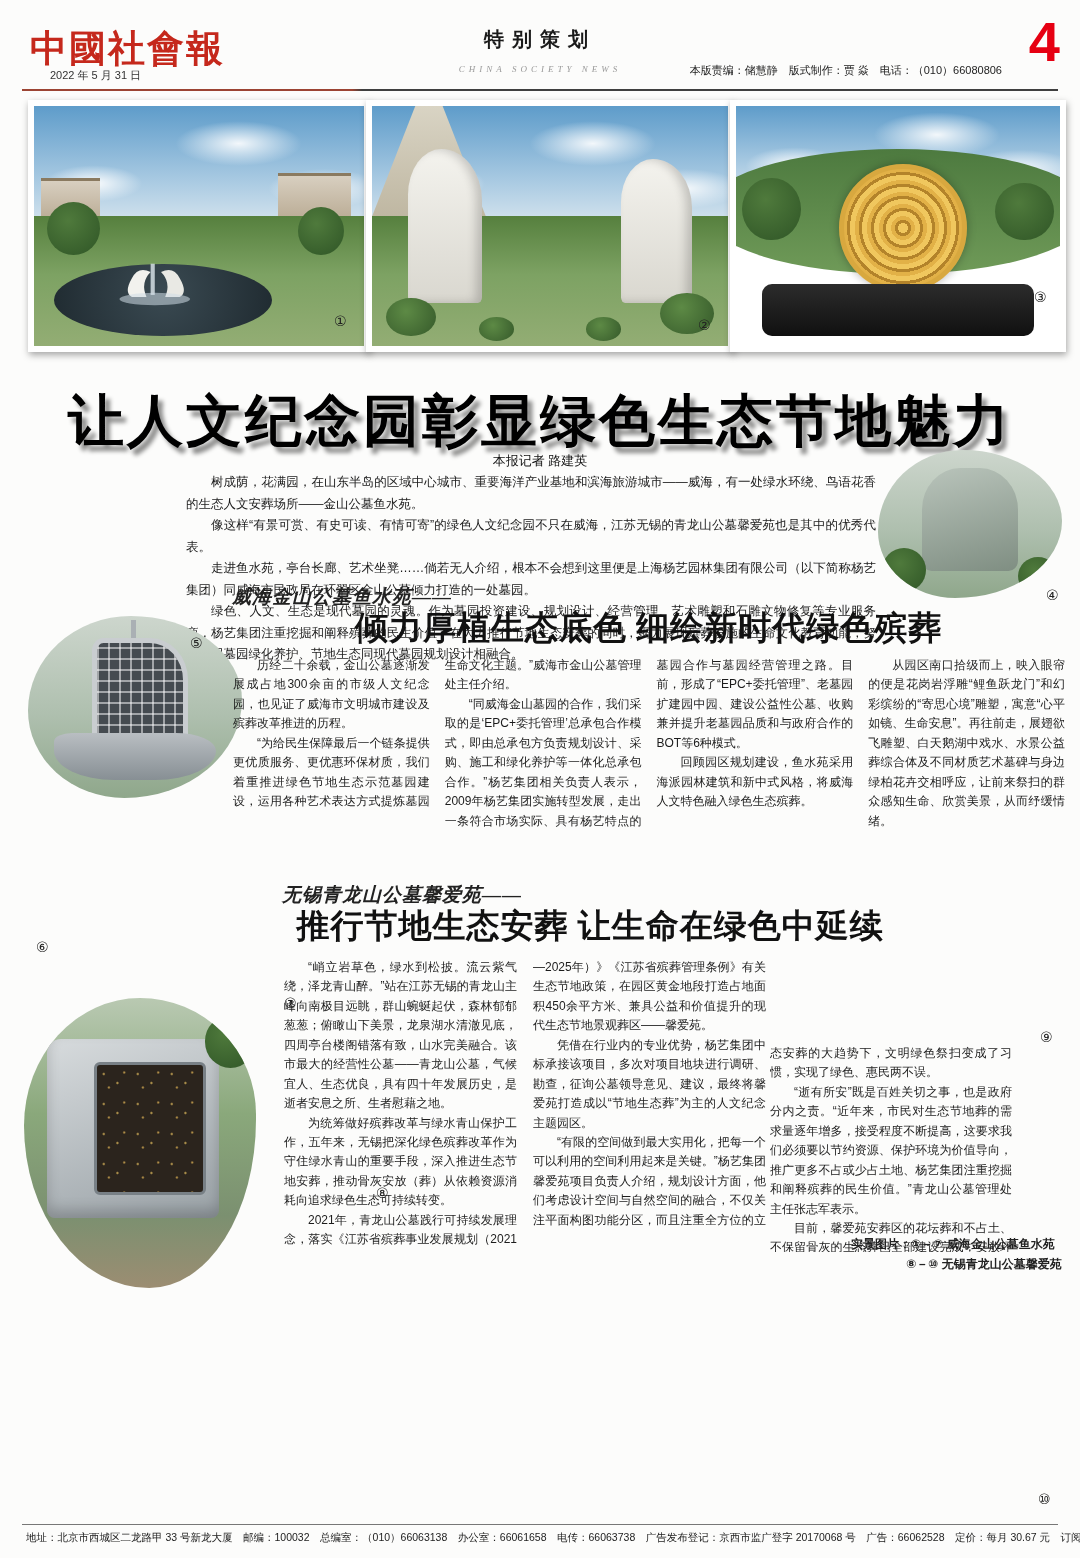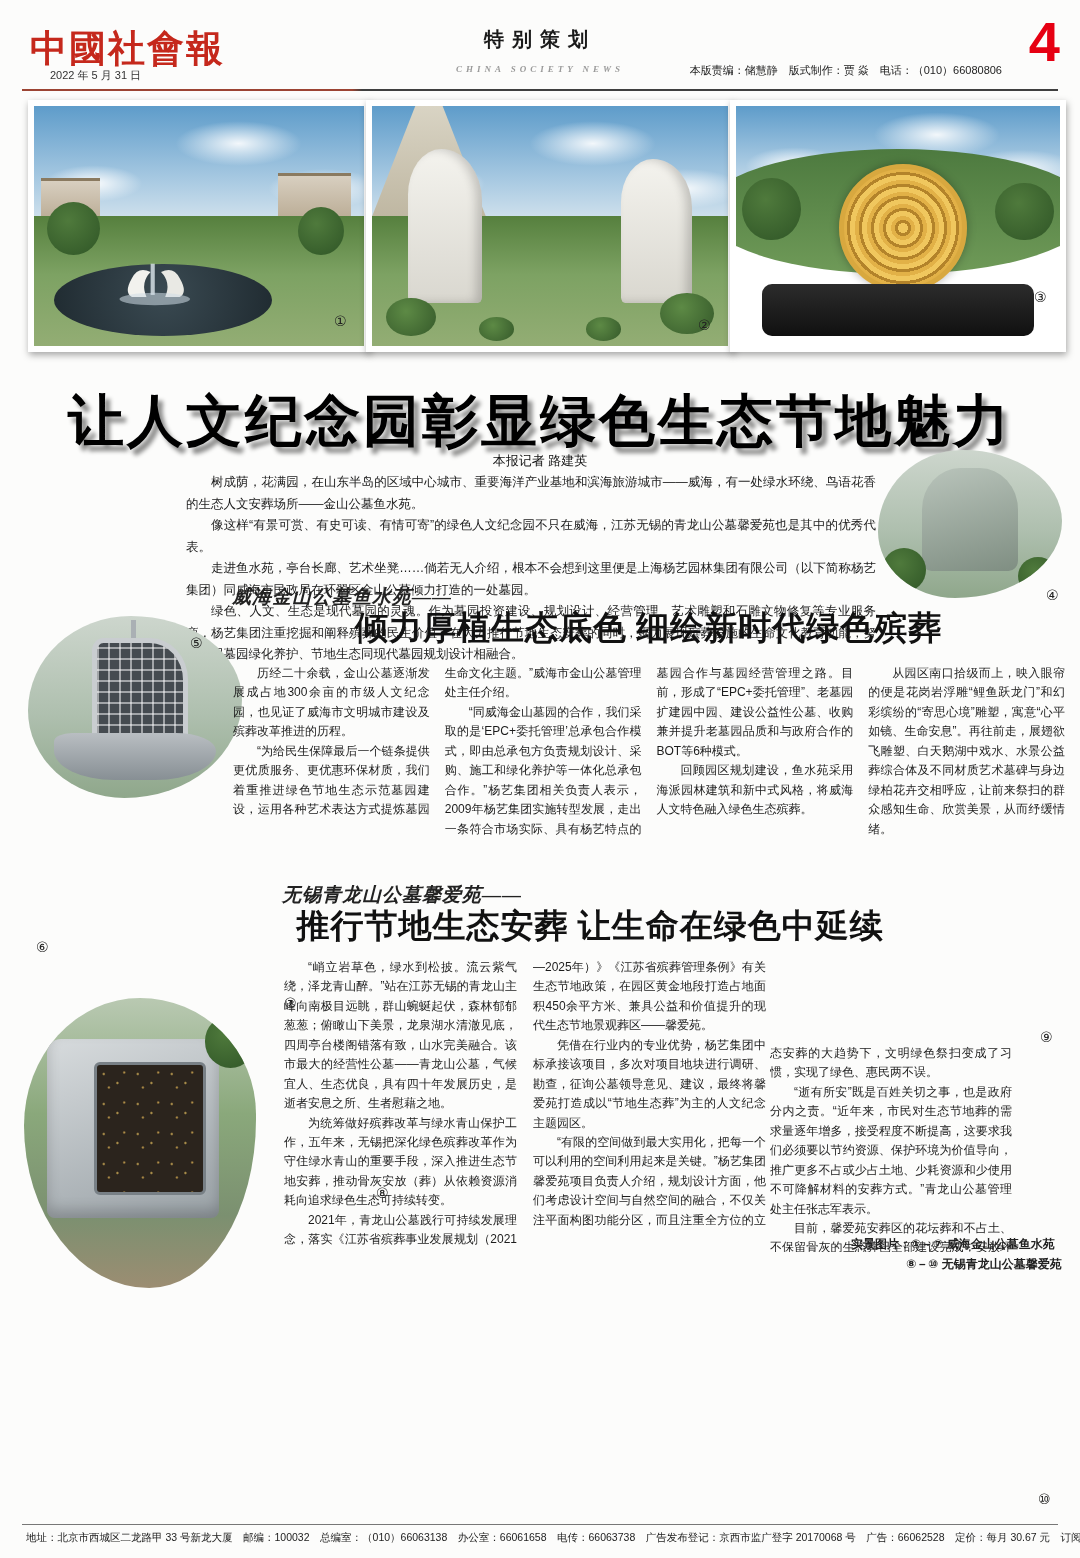--- a/index.html
+++ b/index.html
@@ -4,21 +4,21 @@
 <style>
   html,body{margin:0;padding:0;}
   body{width:1080px;height:1558px;position:relative;background:#fcfcfb;
        font-family:"Liberation Sans","DejaVu Sans",sans-serif;color:#1a1a1a;overflow:hidden;}
   .abs{position:absolute;}
   
   .logo{left:30px;top:24px;font-family:Liberation Mono, monospace;
         font-weight:900;font-size:37px;color:#c5281c;letter-spacing:2px;}
   .date{left:50px;top:68px;font-size:11px;color:#333;}
   .section-title{left:0;right:0;top:26px;text-align:center;font-size:20px;font-weight:900;letter-spacing:8px;}
-  .section-en{left:0;right:0;top:64px;text-align:center;font-size:9px;font-weight:700;font-style:italic;
+  .section-en{left:0;right:0;top:64px;text-align:center;font-size:9px;font-weight:400;font-style:italic;
               color:#9a9a9a;letter-spacing:4px;font-family:"Liberation Serif",serif;}
   .editors{right:78px;top:63px;font-size:11px;color:#222;}
   .pagenum{right:20px;top:14px;font-size:56px;font-weight:900;color:#e60012;line-height:1;}
   .head-rule{left:22px;top:89px;width:1036px;height:2px;
              background:linear-gradient(90deg,#9c4433 0,#9c4433 330px,#3f3f3f 340px,#3f3f3f 100%);}
   
   .photo{background:#fff;padding:6px;box-shadow:1px 3px 7px rgba(0,0,0,.35);}
   .scene{position:relative;width:100%;height:100%;overflow:hidden;}
   .sky{position:absolute;left:0;right:0;top:0;height:52%;
     background:
@@ -72,21 +72,21 @@
   .main-headline{left:40px;top:384px;width:1000px;text-align:center;font-size:56px;font-weight:900;
                  letter-spacing:3px;color:#000;text-shadow:5px 6px 4px rgba(0,0,0,.45);white-space:nowrap;}
   .byline{left:0;right:0;top:452px;text-align:center;font-size:13px;color:#111;}
   .lead{left:186px;top:472px;width:690px;font-size:12.5px;line-height:1.72;text-align:justify;}
   .lead p,.art p{margin:0;text-indent:2em;}
   .kicker{font-family:"Liberation Serif","DejaVu Serif",serif;font-size:19px;font-weight:700;
           font-style:italic;color:#222;letter-spacing:1px;}
   .art-headline{font-family:"Liberation Serif","DejaVu Serif",serif;font-size:33px;font-weight:900;
                 letter-spacing:1px;text-align:center;color:#111;white-space:nowrap;}
   .art{font-size:12px;line-height:1.62;text-align:justify;color:#1c1c1c;}
-  .cols4{column-count:4;column-gap:15px;margin-top:8px;}
+  .cols4{column-count:4;column-gap:15px;}
   .cols2{column-count:2;column-gap:16px;}
   .caption{font-size:12px;font-weight:700;color:#222;line-height:1.7;margin-left:23px;}
   .plabel{font-size:14px;color:#222;line-height:1;}
   
   .foot-rule{left:22px;top:1524px;width:1036px;height:1px;background:#777;}
   .footer-text{left:26px;top:1531px;width:1030px;font-size:10.5px;color:#222;white-space:nowrap;}
 </style>
 </head>
 <body>
 
@@ -199,21 +199,21 @@
   <p>2021年，青龙山公墓践行可持续发展理念，落实《江苏省殡葬事业发展规划（2021—2025年）》《江苏省殡葬管理条例》有关生态节地政策，在园区黄金地段打造占地面积450余平方米、兼具公益和价值提升的现代生态节地景观葬区——馨爱苑。</p>
   <p>凭借在行业内的专业优势，杨艺集团中标承接该项目，多次对项目地块进行调研、勘查，征询公墓领导意见、建议，最终将馨爱苑打造成以“节地生态葬”为主的人文纪念主题园区。</p>
   <p>“有限的空间做到最大实用化，把每一个可以利用的空间利用起来是关键。”杨艺集团馨爱苑项目负责人介绍，规划设计方面，他们考虑设计空间与自然空间的融合，不仅关注平面构图功能分区，而且注重全方位的立体层次分布，提高项目地块利用率，着重打造兼具文化内涵和艺术底蕴的生命家园。</p>
 
 </div>
 
 <span class="abs plabel" style="left:1040px;top:1030px;">⑨</span>
 
 <div class="abs art" style="left:770px;top:1044px;width:242px;height:208px;overflow:hidden;">
   <p style="text-indent:0;">态安葬的大趋势下，文明绿色祭扫变成了习惯，实现了绿色、惠民两不误。</p>
-  <p>“逝有所安”既是百姓关切之事，也是政府分内之责。“近年来，市民对生态节地葬的需求量逐年增多，接受程度不断提高，这要求我们必须要以节约资源、保护环境为价值导向，推广更多不占或少占土地、少耗资源和少使用不可降解材料的安葬方式。”青龙山公墓管理处主任张志军表示。</p>
+  <p>“逝有所安”既是百姓关切之事，也是政府分内之责。“近年来，市民对生态节地葬的需求量逐年增多，接受程度不断提高，这要求我们必须要以节约资源、保护环境为价值导向，推广更多不占或少占土地、杨艺集团注重挖掘和阐释殡葬的民生价值。”青龙山公墓管理处主任张志军表示。</p>
   <p>目前，馨爱苑安葬区的花坛葬和不占土、不保留骨灰的生态葬已全部建设完成，安放环保材质骨灰盒（坛）数及生态葬循环利用率是项目地块规划前安葬量的5倍以上。“整个安葬区以大面积的草坪、树木、景观为主，下一步，待穴位信息核对后便正式推出，引导更多市民自觉接受安葬改革，让生命在绿色中得以延续。”张志军说。</p>
 </div>
 
 <div class="abs caption" style="left:828px;top:1234px;width:236px;">
   <div>实景图片：①－⑦ 威海金山公墓鱼水苑</div>
   <div style="text-indent:4.6em;">⑧－⑩ 无锡青龙山公墓馨爱苑</div>
 </div>
 
 <span class="abs plabel" style="left:1038px;top:1492px;">⑩</span>
 

